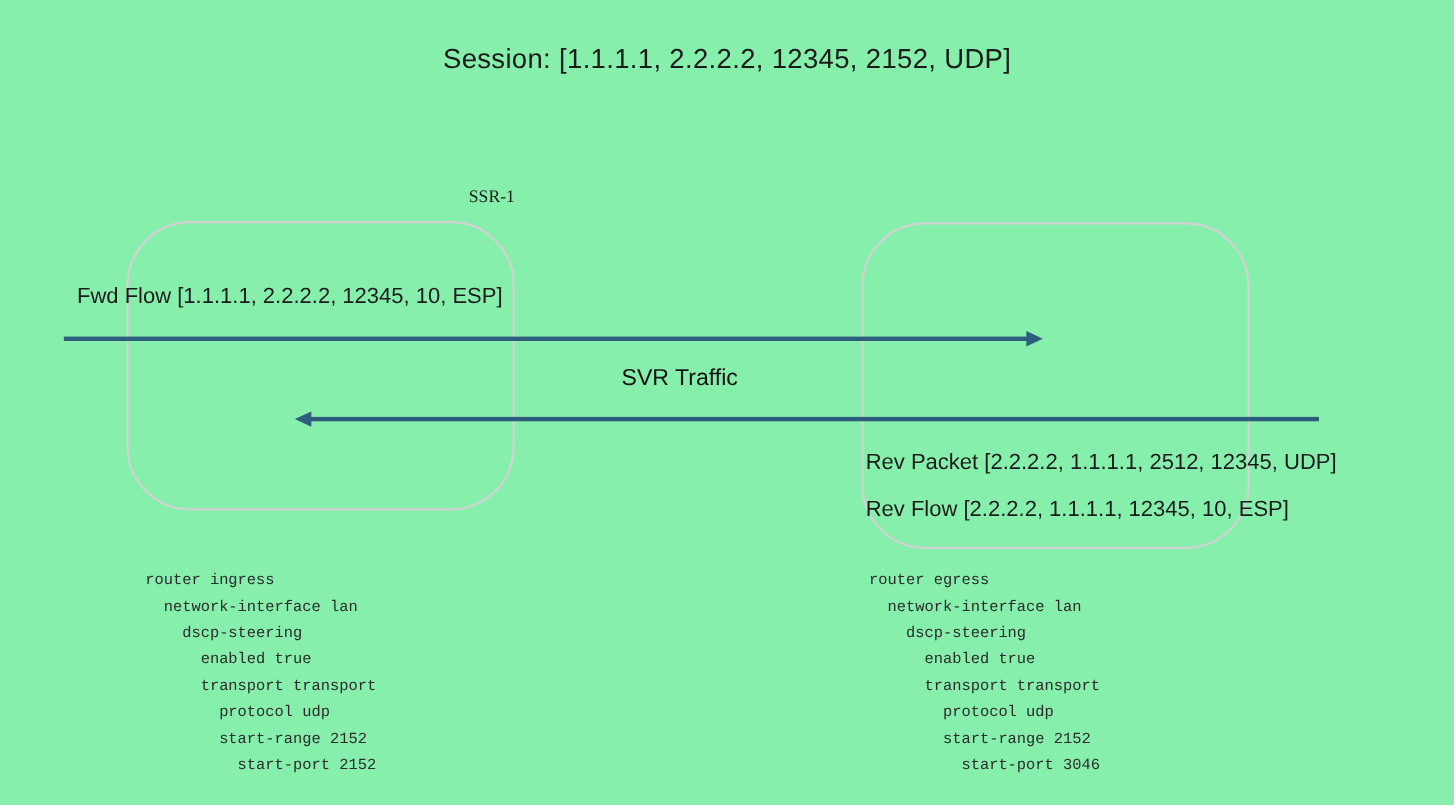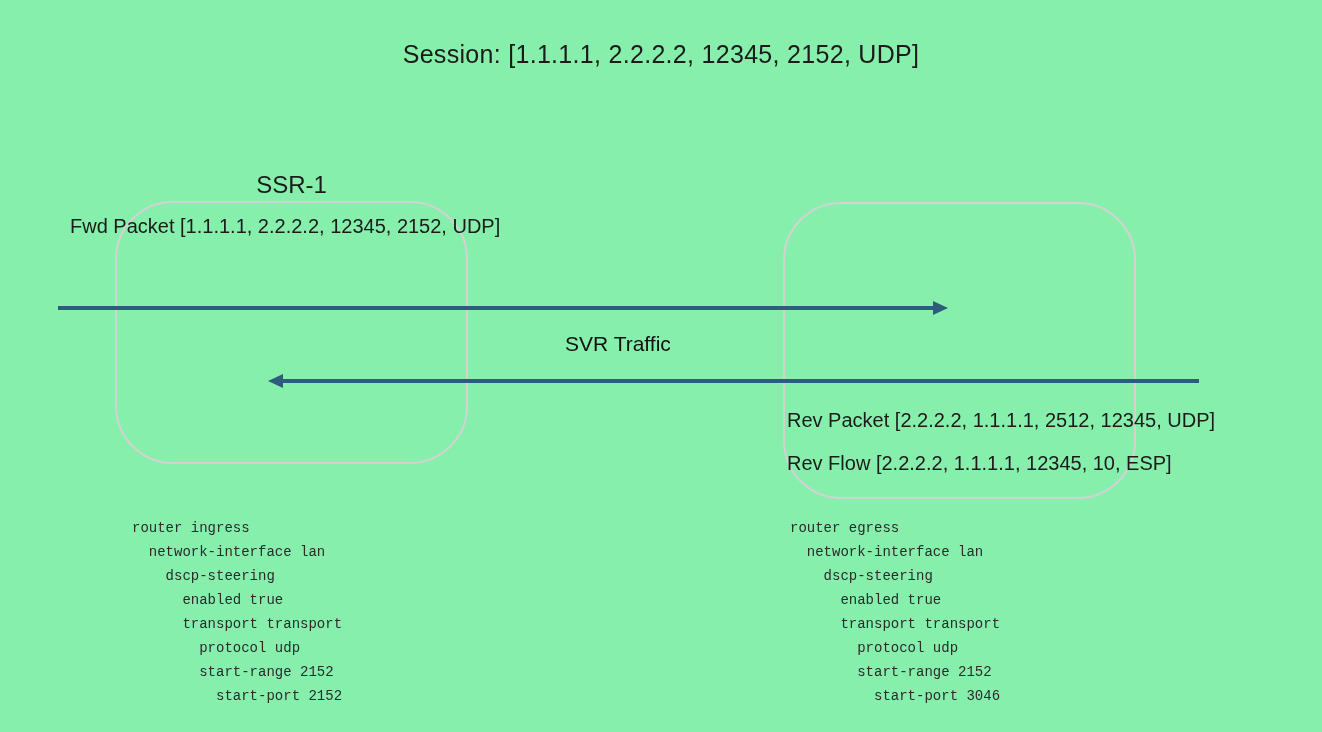--- a/index.html
+++ b/index.html
@@ -33,23 +33,24 @@
     position: absolute;
     border: 2.5px solid var(--box-border);
     border-radius: 58px;
     background: transparent;
   }
   .ssr1-box { left: 115px; top: 201px; width: 353px; height: 263px; }
   .ssr2-box { left: 783px; top: 202px; width: 353px; height: 297px; }
   .node-label {
     position: absolute;
     width: 353px;
-    text-align: center;
-    font-size: 24px;
+    text-align: right;
+    font-size: 16px;
     color: var(--text-main);
+    font-family: Liberation Serif, serif;
   }
   .ssr1-label { left: 115px; top: 171px; }
   .ssr2-label { left: 783px; top: 165px; }
   .flow-label {
     position: absolute;
     font-size: 20px;
     white-space: nowrap;
     color: var(--text-main);
   }
   .fwd-packet { left: 70px; top: 215px; }
@@ -102,21 +103,21 @@
 
 <div class="canvas">
 
   <div class="title">Session: [1.1.1.1, 2.2.2.2, 12345, 2152, UDP]</div>
 
   <div class="node-box ssr1-box"></div>
   <div class="node-box ssr2-box"></div>
 
   <div class="node-label ssr1-label">SSR-1</div>
 
-  <div class="flow-label fwd-packet">Fwd Packet [1.1.1.1, 2.2.2.2, 12345, 2152, UDP]</div>
+  <div class="flow-label fwd-flow">Fwd Flow [1.1.1.1, 2.2.2.2, 12345, 10, ESP]</div>
   <div class="flow-label rev-packet">Rev Packet [2.2.2.2, 1.1.1.1, 2512, 12345, UDP]</div>
   <div class="flow-label rev-flow">Rev Flow [2.2.2.2, 1.1.1.1, 12345, 10, ESP]</div>
 
   <div class="arrow-line fwd-arrow-line"></div>
   <div class="arrow-head fwd-arrow-head"></div>
 
   <div class="traffic-label">SVR Traffic</div>
 
   <div class="arrow-line rev-arrow-line"></div>
   <div class="arrow-head rev-arrow-head"></div>

